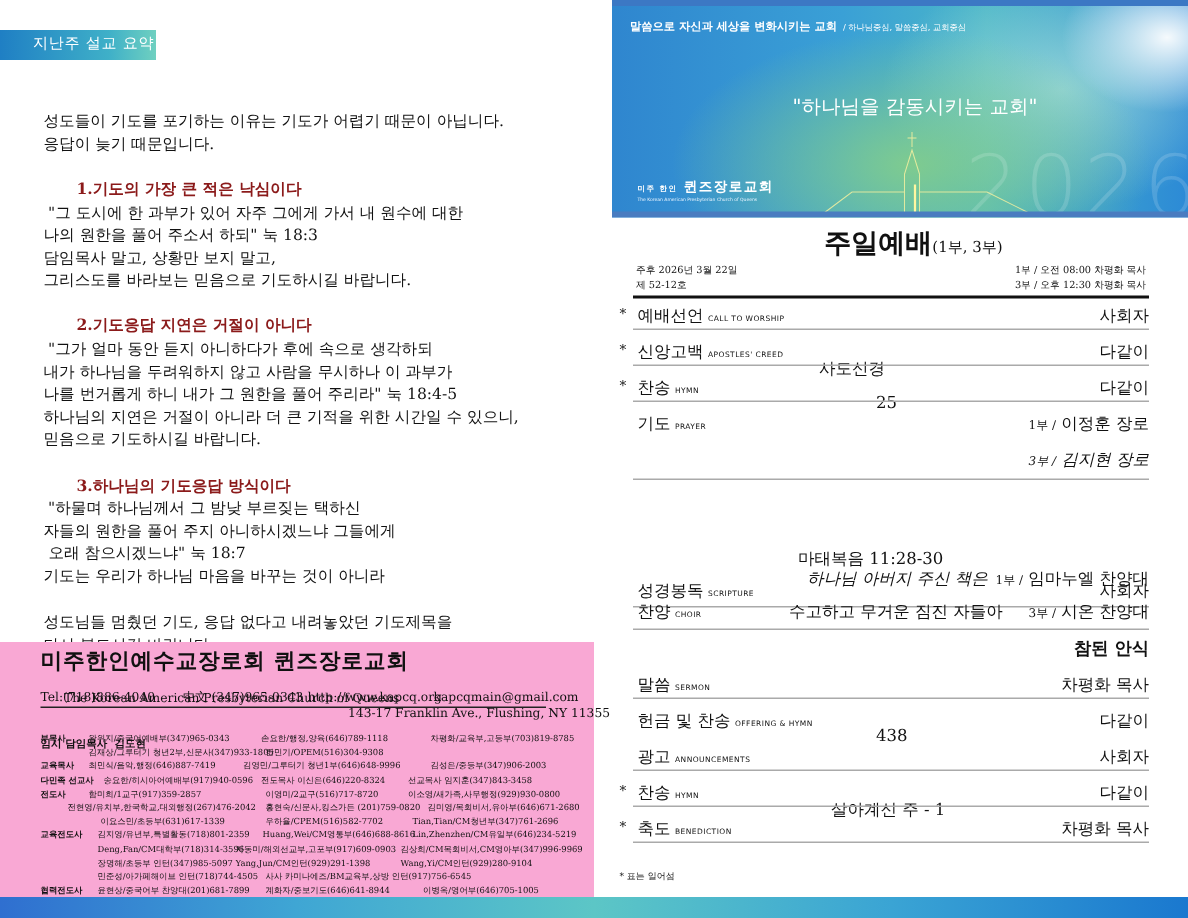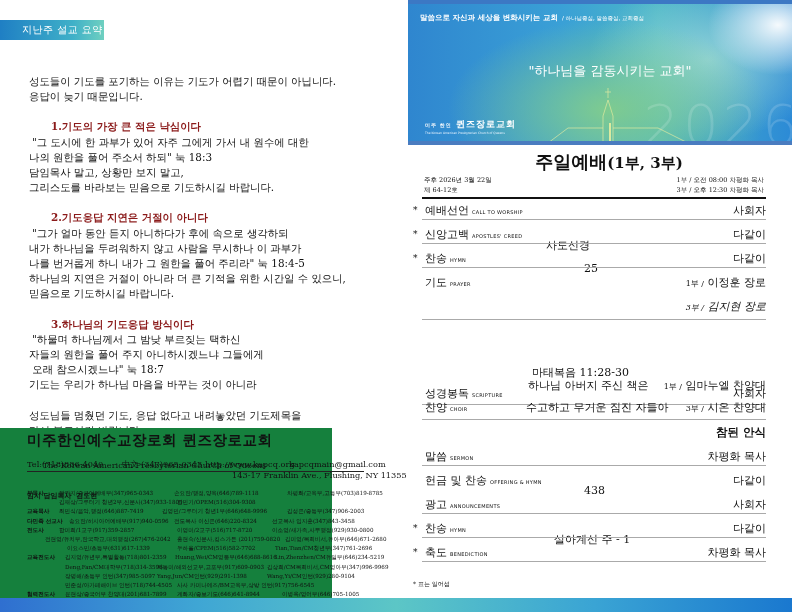--- a/index.html
+++ b/index.html
@@ -18,22 +18,22 @@
     position: absolute; left: 0; width: 396px; top: 40px; text-align: center;
     font-size: 15px; font-weight: bold; color: #8b1a1a; padding-left: 90px;
   }
   .sermon-body { position: absolute; left: 29px; top: 74px; width: 360px; font-size: 10.4px; line-height: 15.2px; }
   .sermon-body p { white-space: pre; }
   .sermon-body .gap { height: 15px; }
   .sermon-body .heading { color: #8b1a1a; font-weight: bold; padding-left: 22px; }
   .sermon-body .quote { padding-left: 3px; }
 
   .info-box {
-    position: absolute; left: 0; top: 428px; width: 332px; height: 170px;
-    background: #15803d;
+    position: absolute; left: 0; top: 428px; width: 396px; height: 170px;
+    background: #f9a8d4;
   }
   .church-name { position: absolute; left: 27px; top: 3px; font-size: 14.5px; font-weight: bold; color: #111; letter-spacing: 0.5px; }
   .church-en { position: absolute; left: 27px; top: 22px; font-size: 8.2px; color: #111; white-space: pre; }
   .church-contact { position: absolute; left: 27px; top: 31px; font-size: 8.2px; color: #111; white-space: pre; }
   .contact-item { position: absolute; top: 0; }
   .info-rule { position: absolute; left: 27px; top: 43px; width: 337px; height: 1px; background: #222; }
   .staff-head { position: absolute; left: 27px; top: 48px; font-size: 7px; font-weight: bold; margin-top: 15px; }
   .staff-grid { position: absolute; left: 27px; top: 61px; width: 360px; font-size: 5.6px; line-height: 9.2px; }
   .staff-row { position: relative; height: 9.2px; white-space: nowrap; }
   .staff-row span { position: absolute; top: 0; }
@@ -58,21 +58,21 @@
   .banner-botbar { position: absolute; left: 0; top: 141px; width: 384px; height: 4px; background: #4a7cc0; }
   .banner-tagline { position: absolute; left: 12px; top: 13px; color: #fff; font-family: "DejaVu Sans", sans-serif; font-size: 7.5px; font-weight: bold; white-space: nowrap; }
   .banner-tagline .sub { font-size: 5.5px; font-weight: normal; margin-left: 4px; }
   .banner-motto { position: absolute; left: 0; width: 384px; top: 62px; text-align: center; color: #fff; font-family: "DejaVu Sans", sans-serif; font-size: 13px; padding-left: 20px; }
   .banner-year { position: absolute; right: -10px; top: 92px; font-family: "DejaVu Sans", sans-serif; font-size: 56px; color: rgba(255,255,255,0.15); font-weight: 100; letter-spacing: 4px; }
   .banner-logo { position: absolute; left: 17px; top: 118px; color: #fff; font-size: 9px; font-weight: bold; letter-spacing: 1px; }
   .banner-logo-en { position: absolute; left: 17px; top: 131px; color: #e8f4ff; font-family: "DejaVu Sans", sans-serif; font-size: 3px; }
   .banner-church { position: absolute; left: 140px; top: 88px; }
 
   .service-title { position: absolute; left: 0; width: 396px; top: 150px; text-align: center; font-size: 18px; font-weight: bold; padding-left: 30px; }
-  .service-title .sub { font-size: 15px; font-weight: bold; }
+  .service-title .sub { font-size: 10px; font-weight: normal; }
   .svc-meta-l { position: absolute; left: 28px; top: 176px; font-size: 6.5px; line-height: 9.5px; }
   .svc-meta-r { position: absolute; right: 28px; top: 176px; font-size: 6.5px; line-height: 9.5px; text-align: right; }
   .svc-rule-top { position: absolute; left: 26px; top: 197px; width: 344px; height: 1.5px; background: #111; }
 
   .row { position: absolute; left: 26px; width: 344px; height: 20px; }
   .row .hr { position: absolute; left: 0; bottom: 0; width: 344px; height: 1px; background: #aaa; }
   .row .star { position: absolute; left: -9px; top: 5px; font-size: 9px; }
   .row .ko { position: absolute; left: 3px; top: 3px; font-size: 11px; }
   .row .en { font-size: 5px; letter-spacing: 0.3px; margin-left: 3px; text-transform: uppercase; font-family: "DejaVu Sans", sans-serif; }
   .row .mid { position: absolute; top: 14px; font-size: 11px; }
@@ -243,21 +243,21 @@
     </div>
     <div class="banner-logo-en">The Korean American Presbyterian Church of Queens</div>
     <div class="banner-botbar"></div>
   </div>
 
   <div class="service-title">
     <span>주일예배</span><span class="sub">(1부, 3부)</span>
   </div>
   <div class="svc-meta-l">
     <div>주후 2026년 3월 22일</div>
-    <div>제 64-12호</div>
+    <div>제 52-12호</div>
   </div>
   <div class="svc-meta-r">
     <div>1부 / 오전 08:00  차평화 목사</div>
     <div>3부 / 오후 12:30  차평화 목사</div>
   </div>
   <div class="svc-rule-top"></div>
 
   <div class="row" style="top:200px;">
     <span class="star">*</span>
     <span class="ko"><span>예배선언</span><span class="en">Call to Worship</span></span>
@@ -284,21 +284,21 @@
     <span class="rt" style="top:27px;font-style:italic;"><span class="small">3부 /</span> <span>김지현 장로</span></span>
     <div class="hr"></div>
   </div>
   <div class="row" style="top:325px; height:44px;margin-top:36px;">
     <span class="mid" style="left:110px; top:4px;">마태복음 11:28-30</span>
     <span class="ko" style="top:25px;"><span>성경봉독</span><span class="en">Scripture</span></span>
     <span class="rt" style="top:25px;">사회자</span>
     <div class="hr"></div>
   </div>
   <div class="row" style="top:374px; height:46px;">
-    <span class="mid" style="left:106px; top:4px;">하나님 아버지 주신 책은</span>
+    <span class="mid" style="left:116px; top:4px;font-style:italic;">하나님 아버지 주신 책은</span>
     <span class="rt" style="top:4px;"><span class="small">1부 /</span> <span>임마누엘 찬양대</span></span>
     <span class="ko" style="top:26px;"><span>찬양</span><span class="en">Choir</span></span>
     <span class="mid" style="left:104px; top:26px;">수고하고 무거운 짐진 자들아</span>
     <span class="rt" style="top:26px;"><span class="small">3부 /</span> <span>시온 찬양대</span></span>
     <div class="hr"></div>
   </div>
 
   <div class="subhead" style="top:425px;">참된 안식</div>
 
   <div class="row" style="top:446px;">

